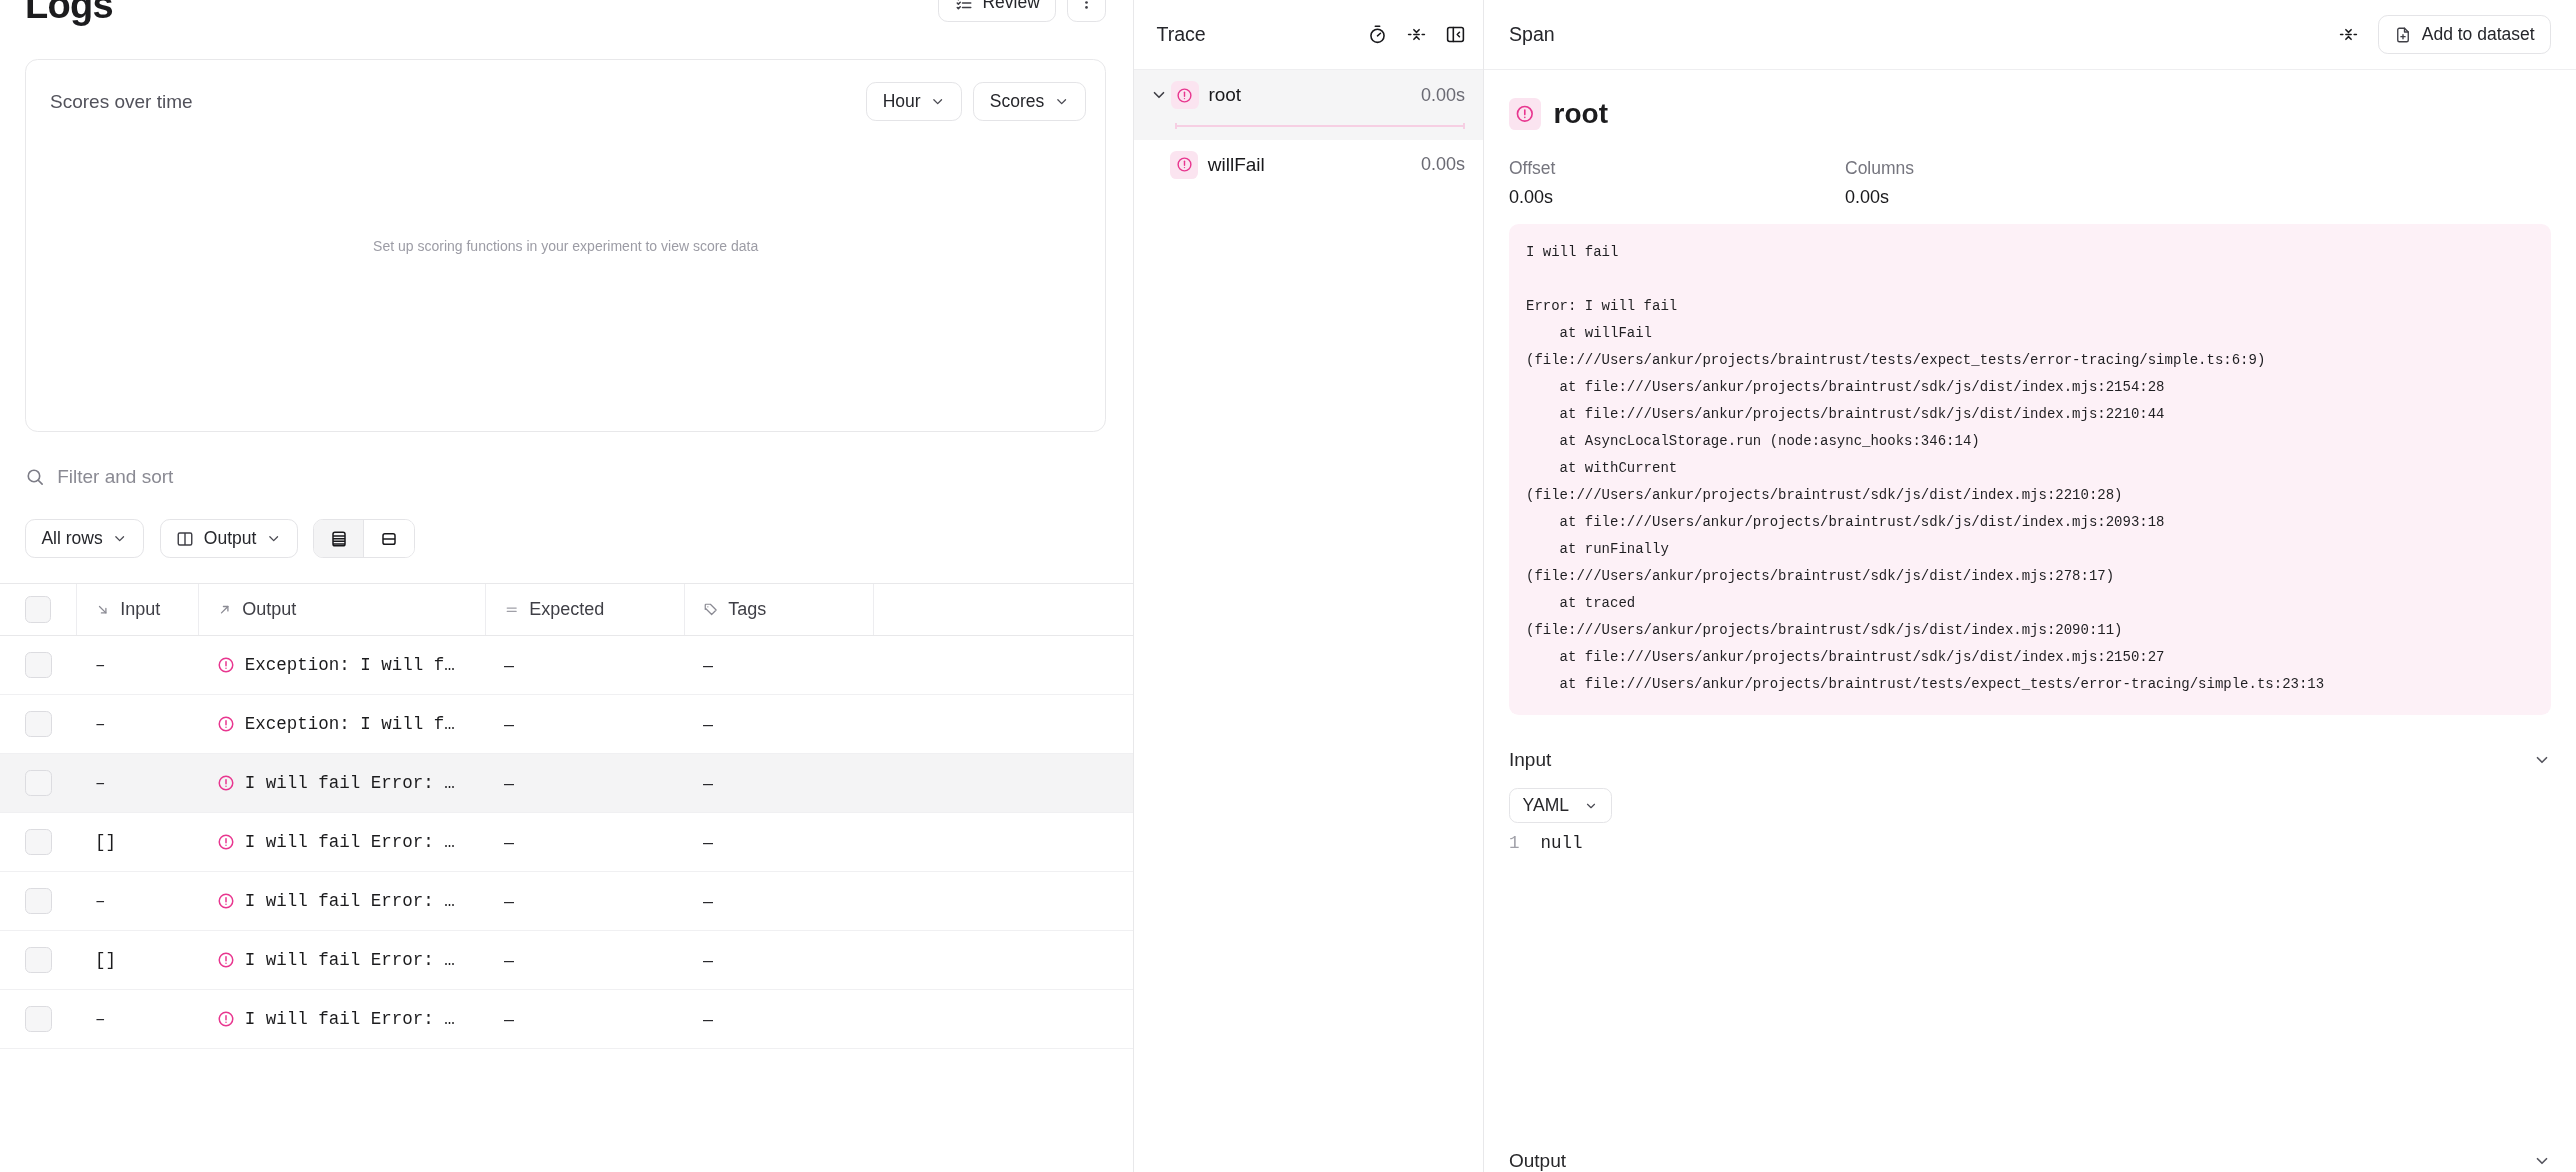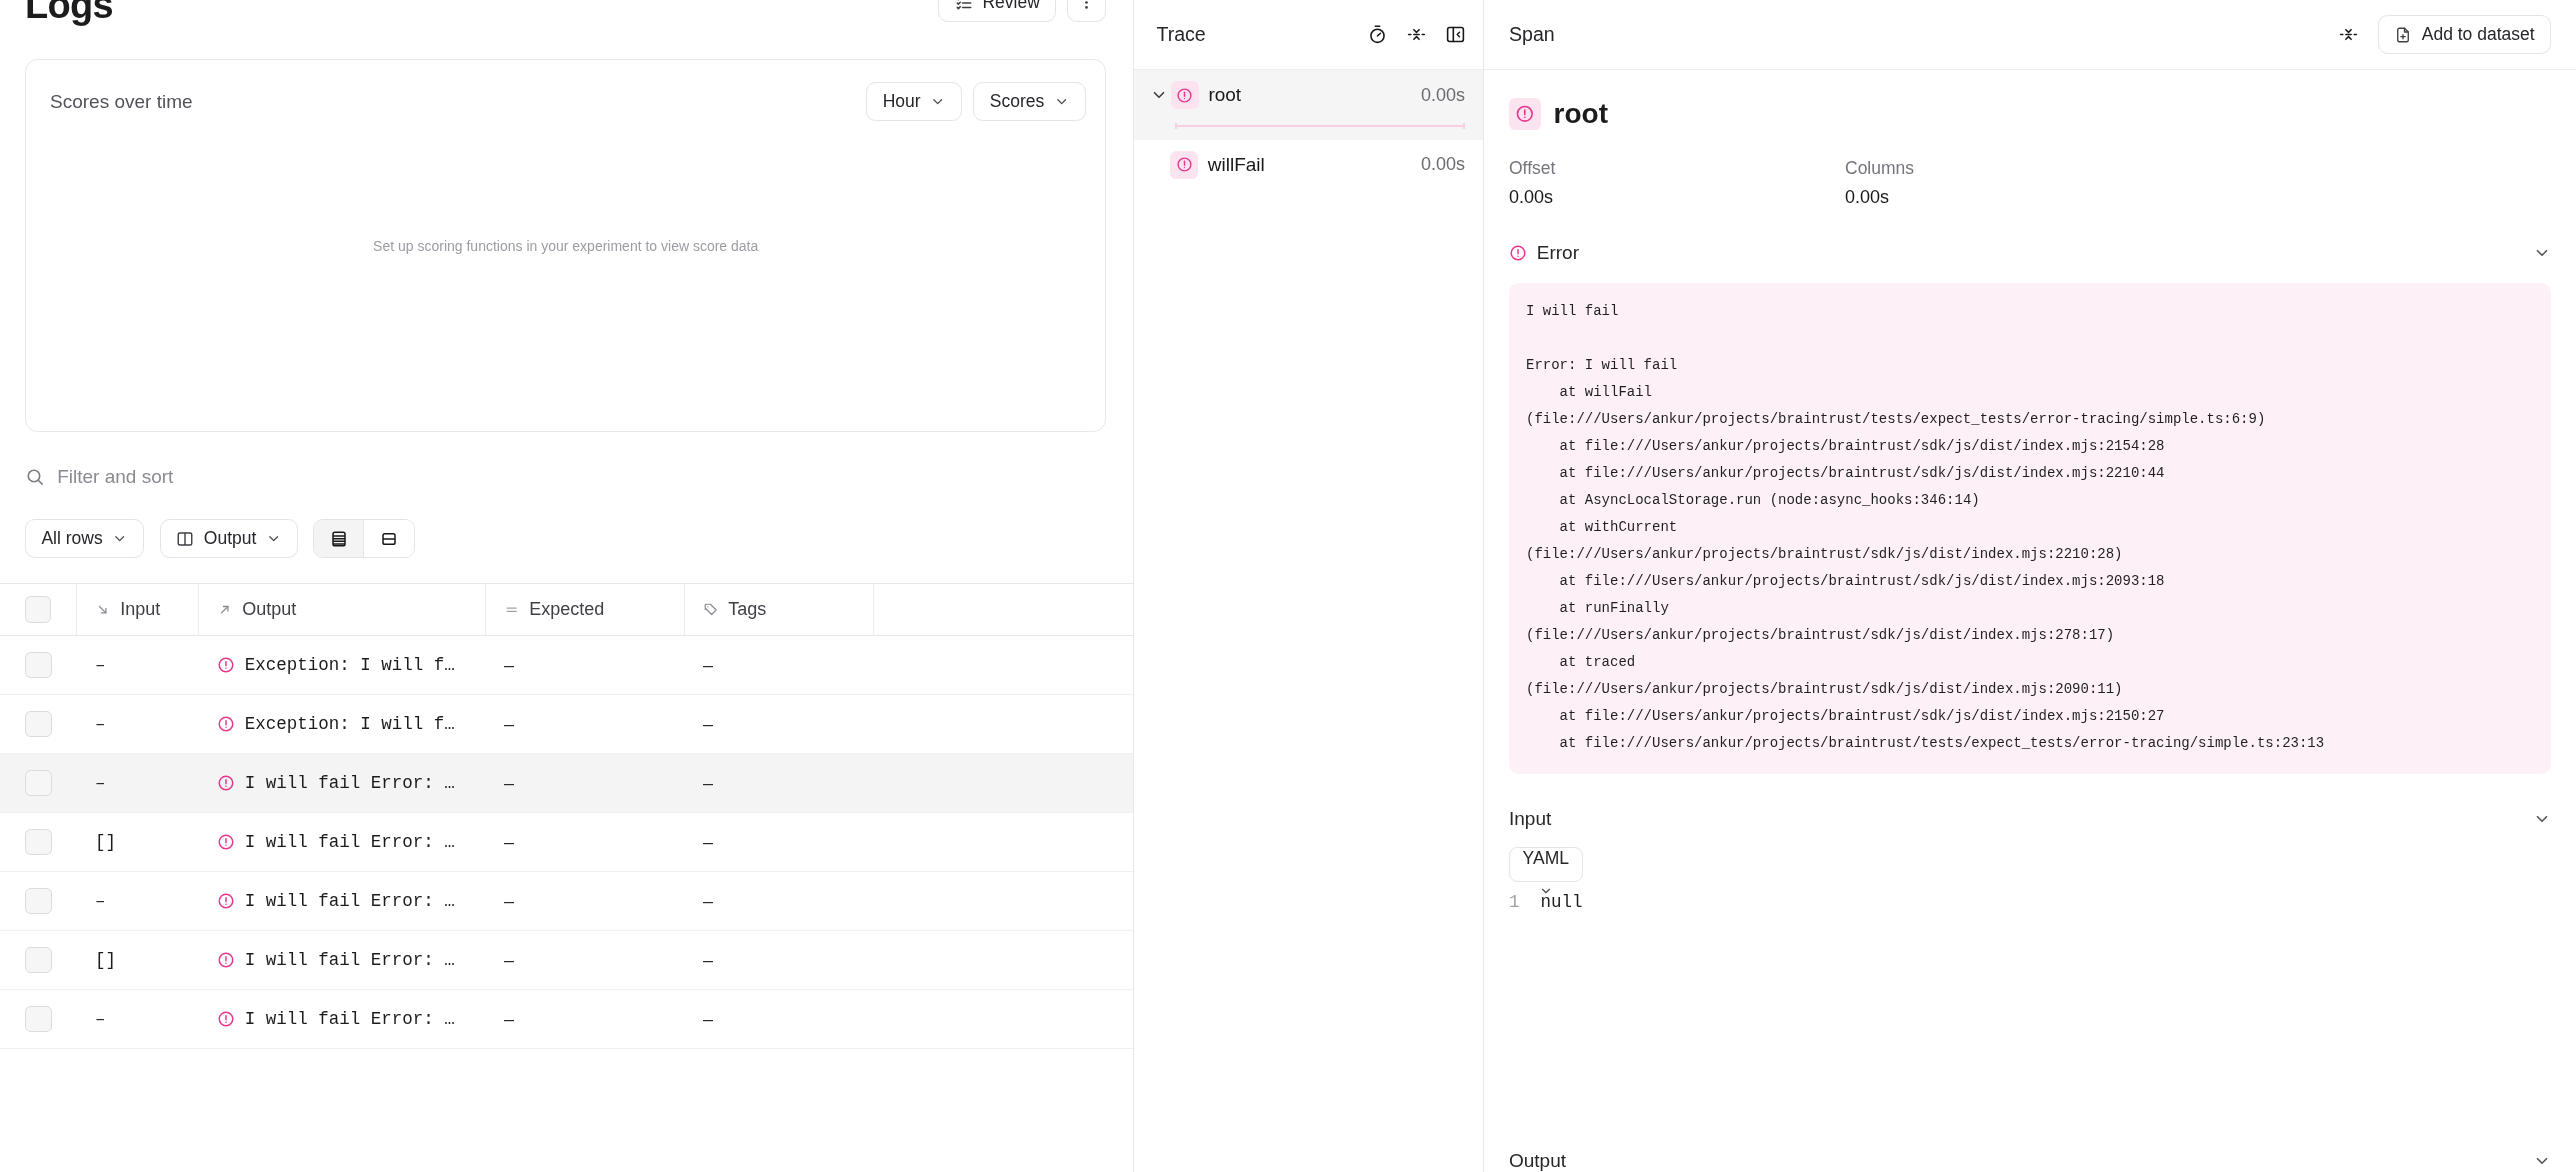--- a/index.html
+++ b/index.html
@@ -162,21 +162,21 @@
   .error-box {
     margin: 15.4px 25px 0 25px; background: #fdf1f7; border-radius: 9.8px;
     padding: 15.4px 17px 17px 17px;
     font-family: "Liberation Mono", monospace; font-size: 14px; line-height: 27px;
     color: #1f1f22; white-space: pre-wrap; word-break: break-word;
   }
 
   .code-lang-btn {
     display: inline-flex; align-items: center; gap: 15px;
     border: 0.7px solid #e4e4e7; border-radius: 8.4px; height: 35px; padding: 0 12.6px;
-    font-size: 17.5px; color: #27272a; margin: 14px 0 0 25px; cursor: pointer; flex-direction: column;
+    font-size: 17.5px; color: #27272a; margin: 14px 0 0 25px; cursor: pointer;
   }
   .code-area { margin: 9.8px 0 0 25px; display: flex; gap: 21px; font-family: "Liberation Mono", monospace; font-size: 17.5px; }
   .code-area .gutter { color: #a0a0a8; }
   .code-area .code { color: #1f1f22; }
 
   .sec-bottom { position: absolute; left: 0; right: 0; bottom: -2.8px; }
   .sec-bottom .section-head { margin-top: 0; }
 
   svg { display: block; }
 </style>
@@ -597,37 +597,20 @@
       <div class="meta">
         <div class="k">Offset</div>
         <div class="v">0.00s</div>
       </div>
       <div class="meta">
         <div class="k">Columns</div>
         <div class="v">0.00s</div>
       </div>
     </div>
 
-    <div class="section-head">
-      <div class="lbl">
-        <span>
-          <svg width="18" height="18" viewBox="0 0 24 24" fill="none" stroke="#e8368f" stroke-width="2">
-              <circle cx="12" cy="12" r="9"></circle>
-              <line x1="12" y1="7.5" x2="12" y2="13" stroke-linecap="round"></line>
-              <circle cx="12" cy="16.4" r="1" fill="#e8368f" stroke="none"></circle>
-            </svg>
-        </span>
-        <span>Error</span>
-      </div>
-      <span>
-        <svg width="18" height="18" viewBox="0 0 24 24" fill="none" stroke="#55555e" stroke-width="2.2" stroke-linecap="round" stroke-linejoin="round">
-            <polyline points="6 9 12 15 18 9"></polyline>
-          </svg>
-      </span>
-    </div>
 
     <div class="error-box">I will fail
 
 Error: I will fail
     at willFail
 (file:///Users/ankur/projects/braintrust/tests/expect_tests/error-tracing/simple.ts:6:9)
     at file:///Users/ankur/projects/braintrust/sdk/js/dist/index.mjs:2154:28
     at file:///Users/ankur/projects/braintrust/sdk/js/dist/index.mjs:2210:44
     at AsyncLocalStorage.run (node:async_hooks:346:14)
     at withCurrent

